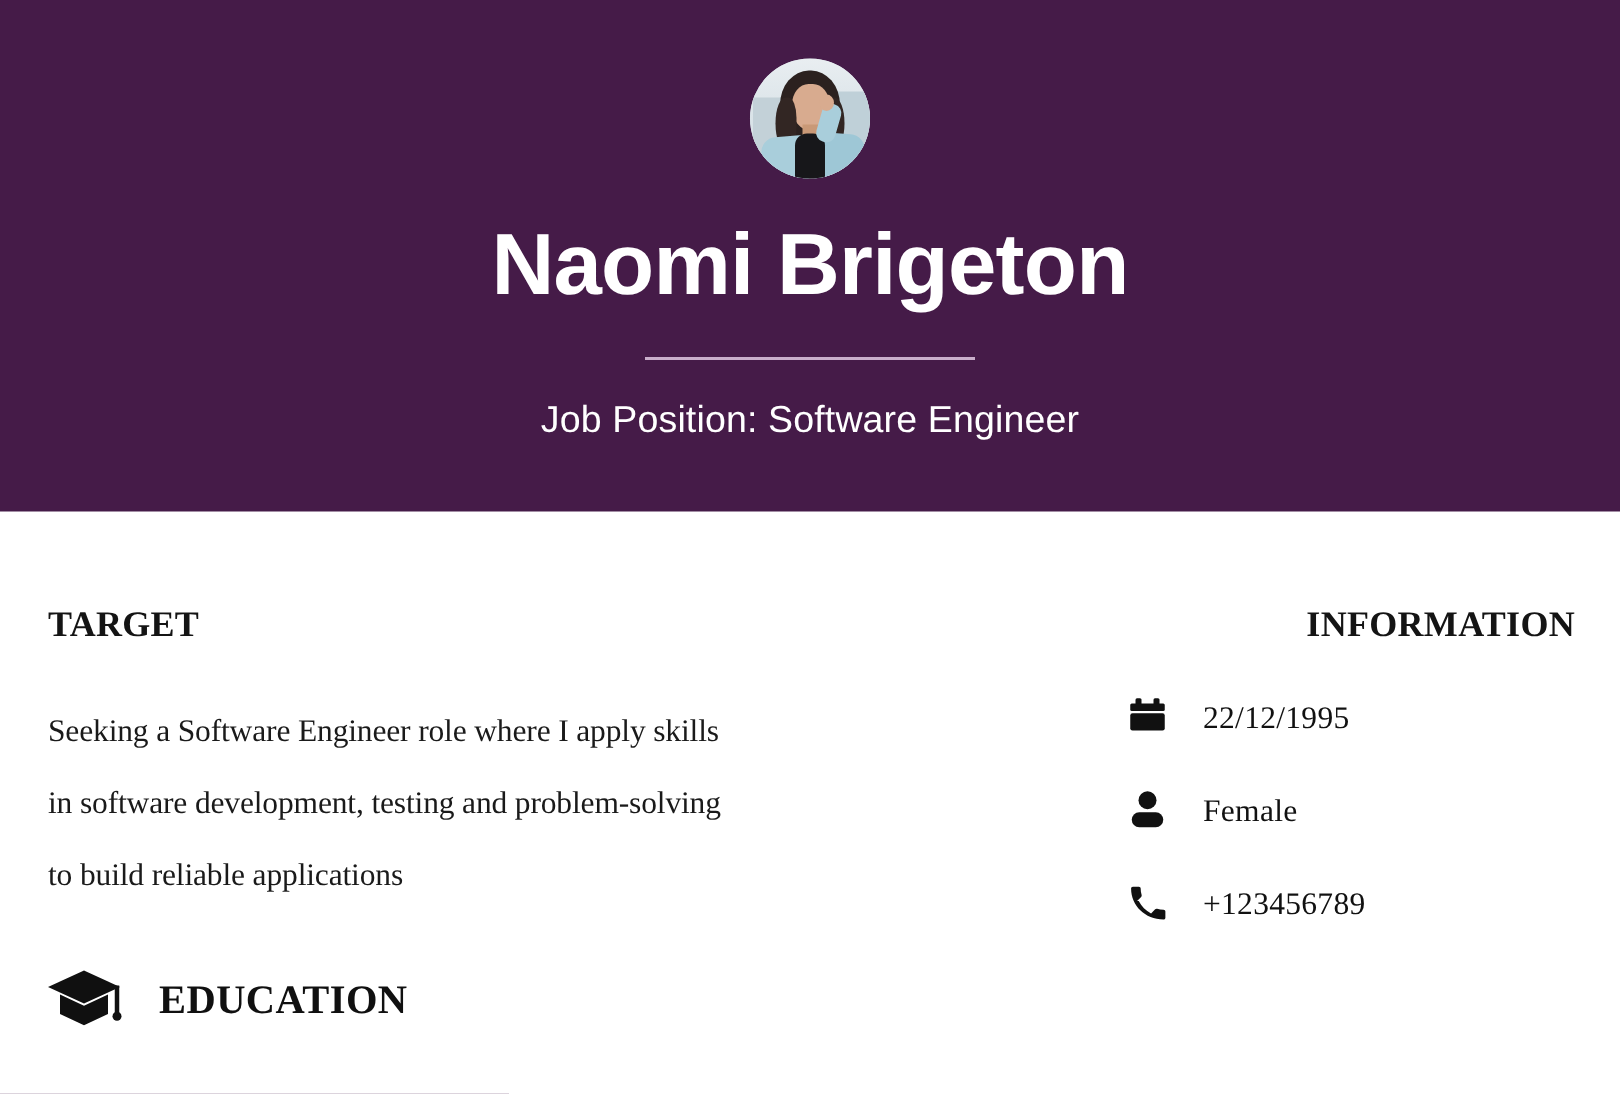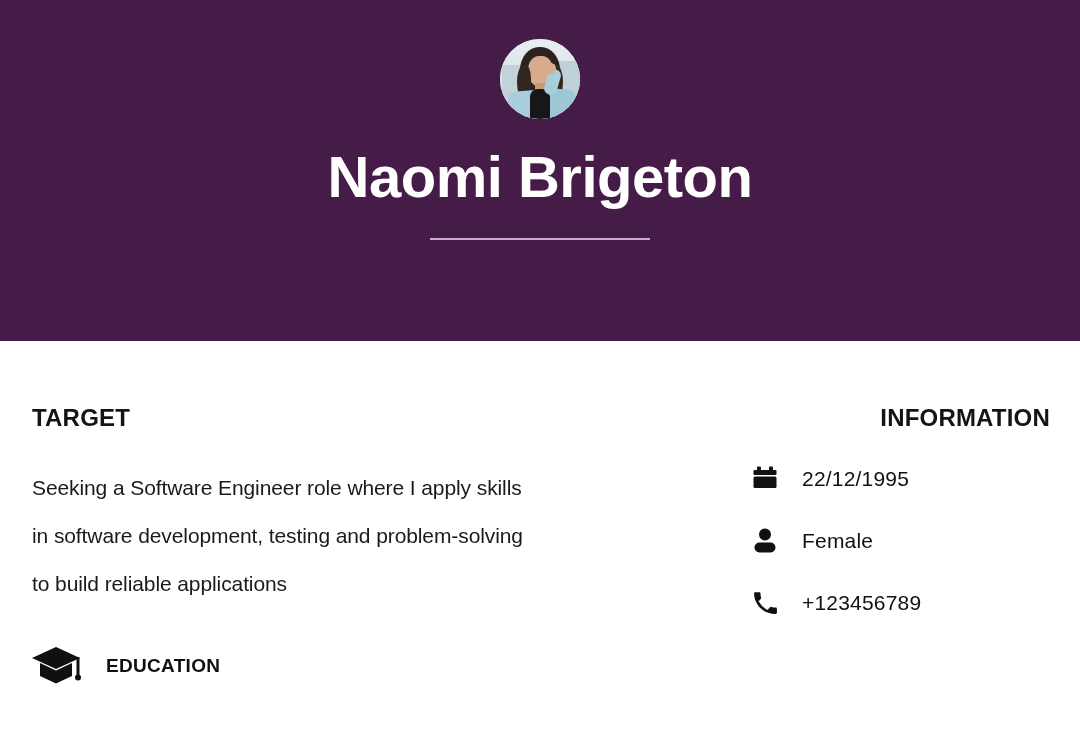--- a/index.html
+++ b/index.html
@@ -85,20 +85,21 @@
   }
 
   
   .body {
     position: absolute;
     left: 0;
     top: 341px;
     width: 1080px;
     height: 328px;
     background: #ffffff;
+    font-family: Liberation Serif, serif;
   }
 
   .col-left  { position: absolute; left: 32px;  top: 0; width: 660px; }
   .col-right { position: absolute; left: 750px; top: 0; width: 300px; text-align: right; }
 
   .section-heading {
     font-size: 24px;
     font-weight: 700;
     color: #141414;
     letter-spacing: 0.2px;
@@ -144,21 +145,21 @@
     position: absolute;
     left: 32px;
     top: 303px;
     display: flex;
     align-items: center;
   }
   .edu-icon { width: 56px; height: 44px; flex: none; display:flex; align-items:center; }
   .edu-icon svg { display: block; }
   .edu-label {
     margin-left: 18px;
-    font-size: 19px;
+    font-size: 27px;
     font-weight: 700;
     color: #101010;
     letter-spacing: 0.3px;
   }
 </style>
 </head>
 <body>
 
 <div class="resume">
 
@@ -179,20 +180,21 @@
       <div class="blazer-r"></div>
       <div class="top"></div>
       <div class="arm"></div>
       <div class="hand"></div>
     </div>
 
     <div class="name">Naomi Brigeton</div>
 
     <div class="name-divider"></div>
 
+    <div class="job-position">Job Position: Software Engineer</div>
   </div>
 
   <div class="body">
 
     <div class="col-left">
       <div class="section-heading">TARGET</div>
 
       <div class="target-text">Seeking a Software Engineer role where I apply skills
 in software development, testing and problem-solving
 to build reliable applications</div>

